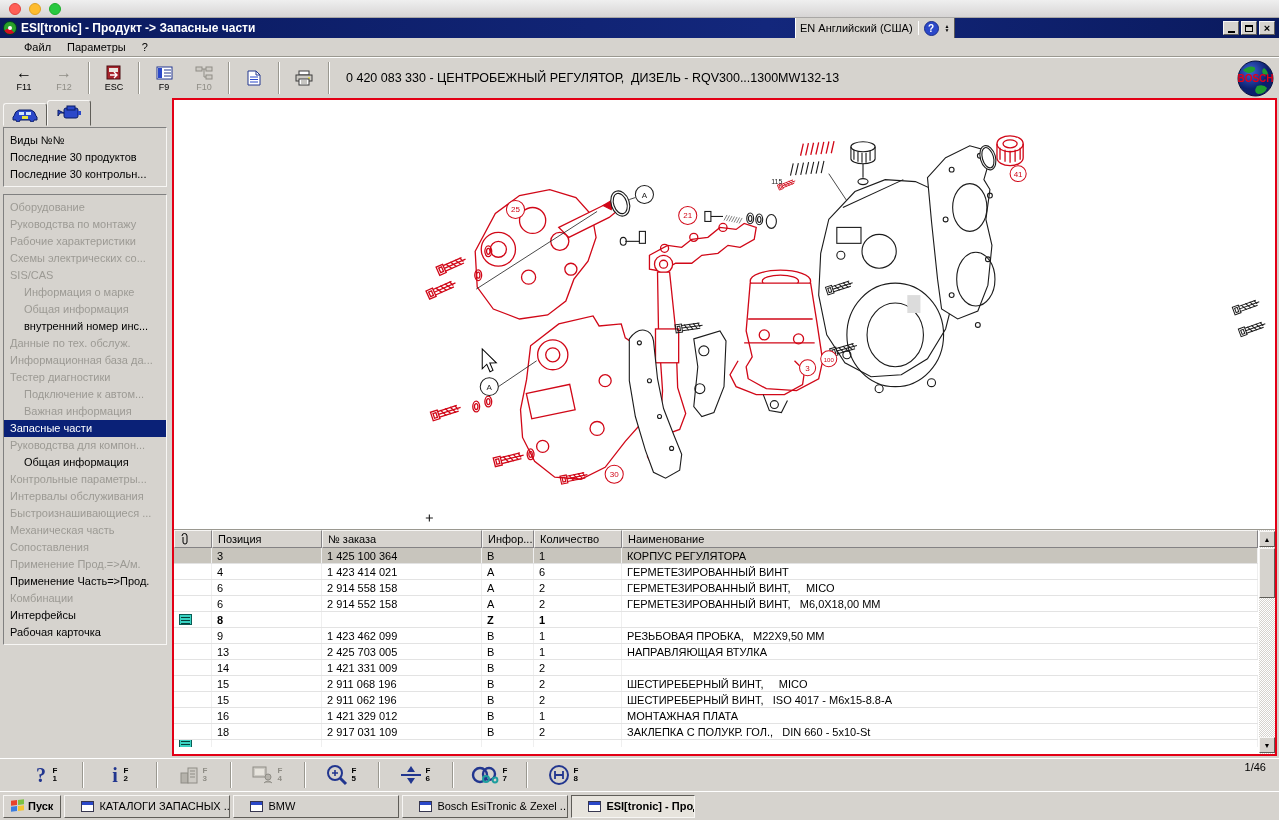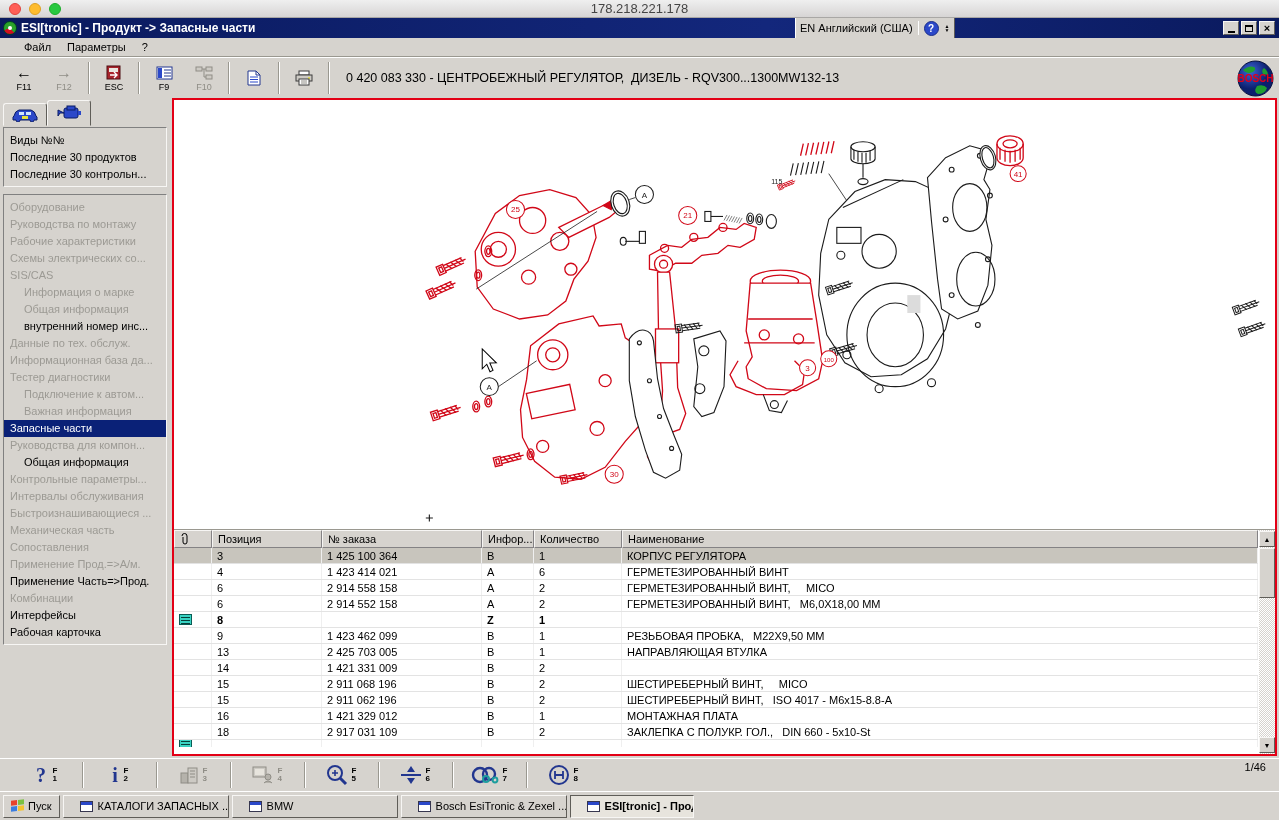--- a/index.html
+++ b/index.html
@@ -88,40 +88,39 @@
   .fnbar{height:33px;background:var(--gray);border-top:1px solid #fff;display:flex;align-items:center;padding-left:10px;position:relative}
   .fbtn{width:72px;height:30px;display:flex;align-items:center;justify-content:center;gap:3px}
   .fbtn .fic{display:flex;align-items:center;justify-content:center}
   .fk{width:8px;font-size:8px;line-height:8px;word-break:break-all;color:#000;font-weight:bold}
   .fbtn.disabled .fk{color:#8f8d86}
   .fsep{width:0;height:26px;border-left:1px solid #9a9890;border-right:1px solid #fff}
   .page-ind{position:absolute;right:13px;top:2px;font-size:11px;color:#000}
 
   
   .taskbar{height:29px;background:var(--gray);border-top:1px solid #fff;display:flex;align-items:center;gap:3px;padding:0 3px}
-  .startbtn{height:23px;background:var(--gray);border:1px solid;border-color:var(--hi) #5f5d58 #5f5d58 var(--hi);display:flex;align-items:center;gap:4px;padding:0 7px;font-size:11px;font-weight:normal;flex:none}
+  .startbtn{height:23px;background:var(--gray);border:1px solid;border-color:var(--hi) #5f5d58 #5f5d58 var(--hi);display:flex;align-items:center;gap:4px;padding:0 7px;font-size:11px;font-weight:bold;flex:none}
   .flag{width:13px;height:12px;display:grid;grid-template-columns:6px 6px;grid-template-rows:5px 5px;gap:1px;transform:skewY(-6deg)}
   .flag i{display:block}
   .task{height:23px;width:166px;background:var(--gray);border:1px solid;border-color:var(--hi) #5f5d58 #5f5d58 var(--hi);display:flex;align-items:center;gap:5px;padding:0 16px;font-size:11px;white-space:nowrap;overflow:hidden;flex:none}
   .task.active{font-weight:bold;border-color:#5f5d58 var(--hi) var(--hi) #5f5d58;background:#e7e4dd;width:124px}
   .ticon{width:13px;height:11px;border:1px solid #36364f;background:#fff;position:relative;flex:none}
   .ticon::before{content:"";position:absolute;left:0;right:0;top:0;height:3px;background:#2b48c9}
 </style>
 </head>
 <body>
 
 <div class="screen">
 
   <div class="mac-bar">
     <div class="lights">
       <span class="light r"></span>
       <span class="light y"></span>
       <span class="light g"></span>
     </div>
-    <div class="mac-title">178.218.221.178</div>
   </div>
 
   <div class="win-title">
     <span class="esi-icon"></span>
     <span class="wtitle">ESI[tronic] - Продукт -&gt; Запасные части</span>
     <div class="lang-box">
       <span class="lang-label">EN Английский (США)</span>
       <span class="lang-sep"></span>
       <span class="help-circ">?</span>
       <span class="lang-handle">

